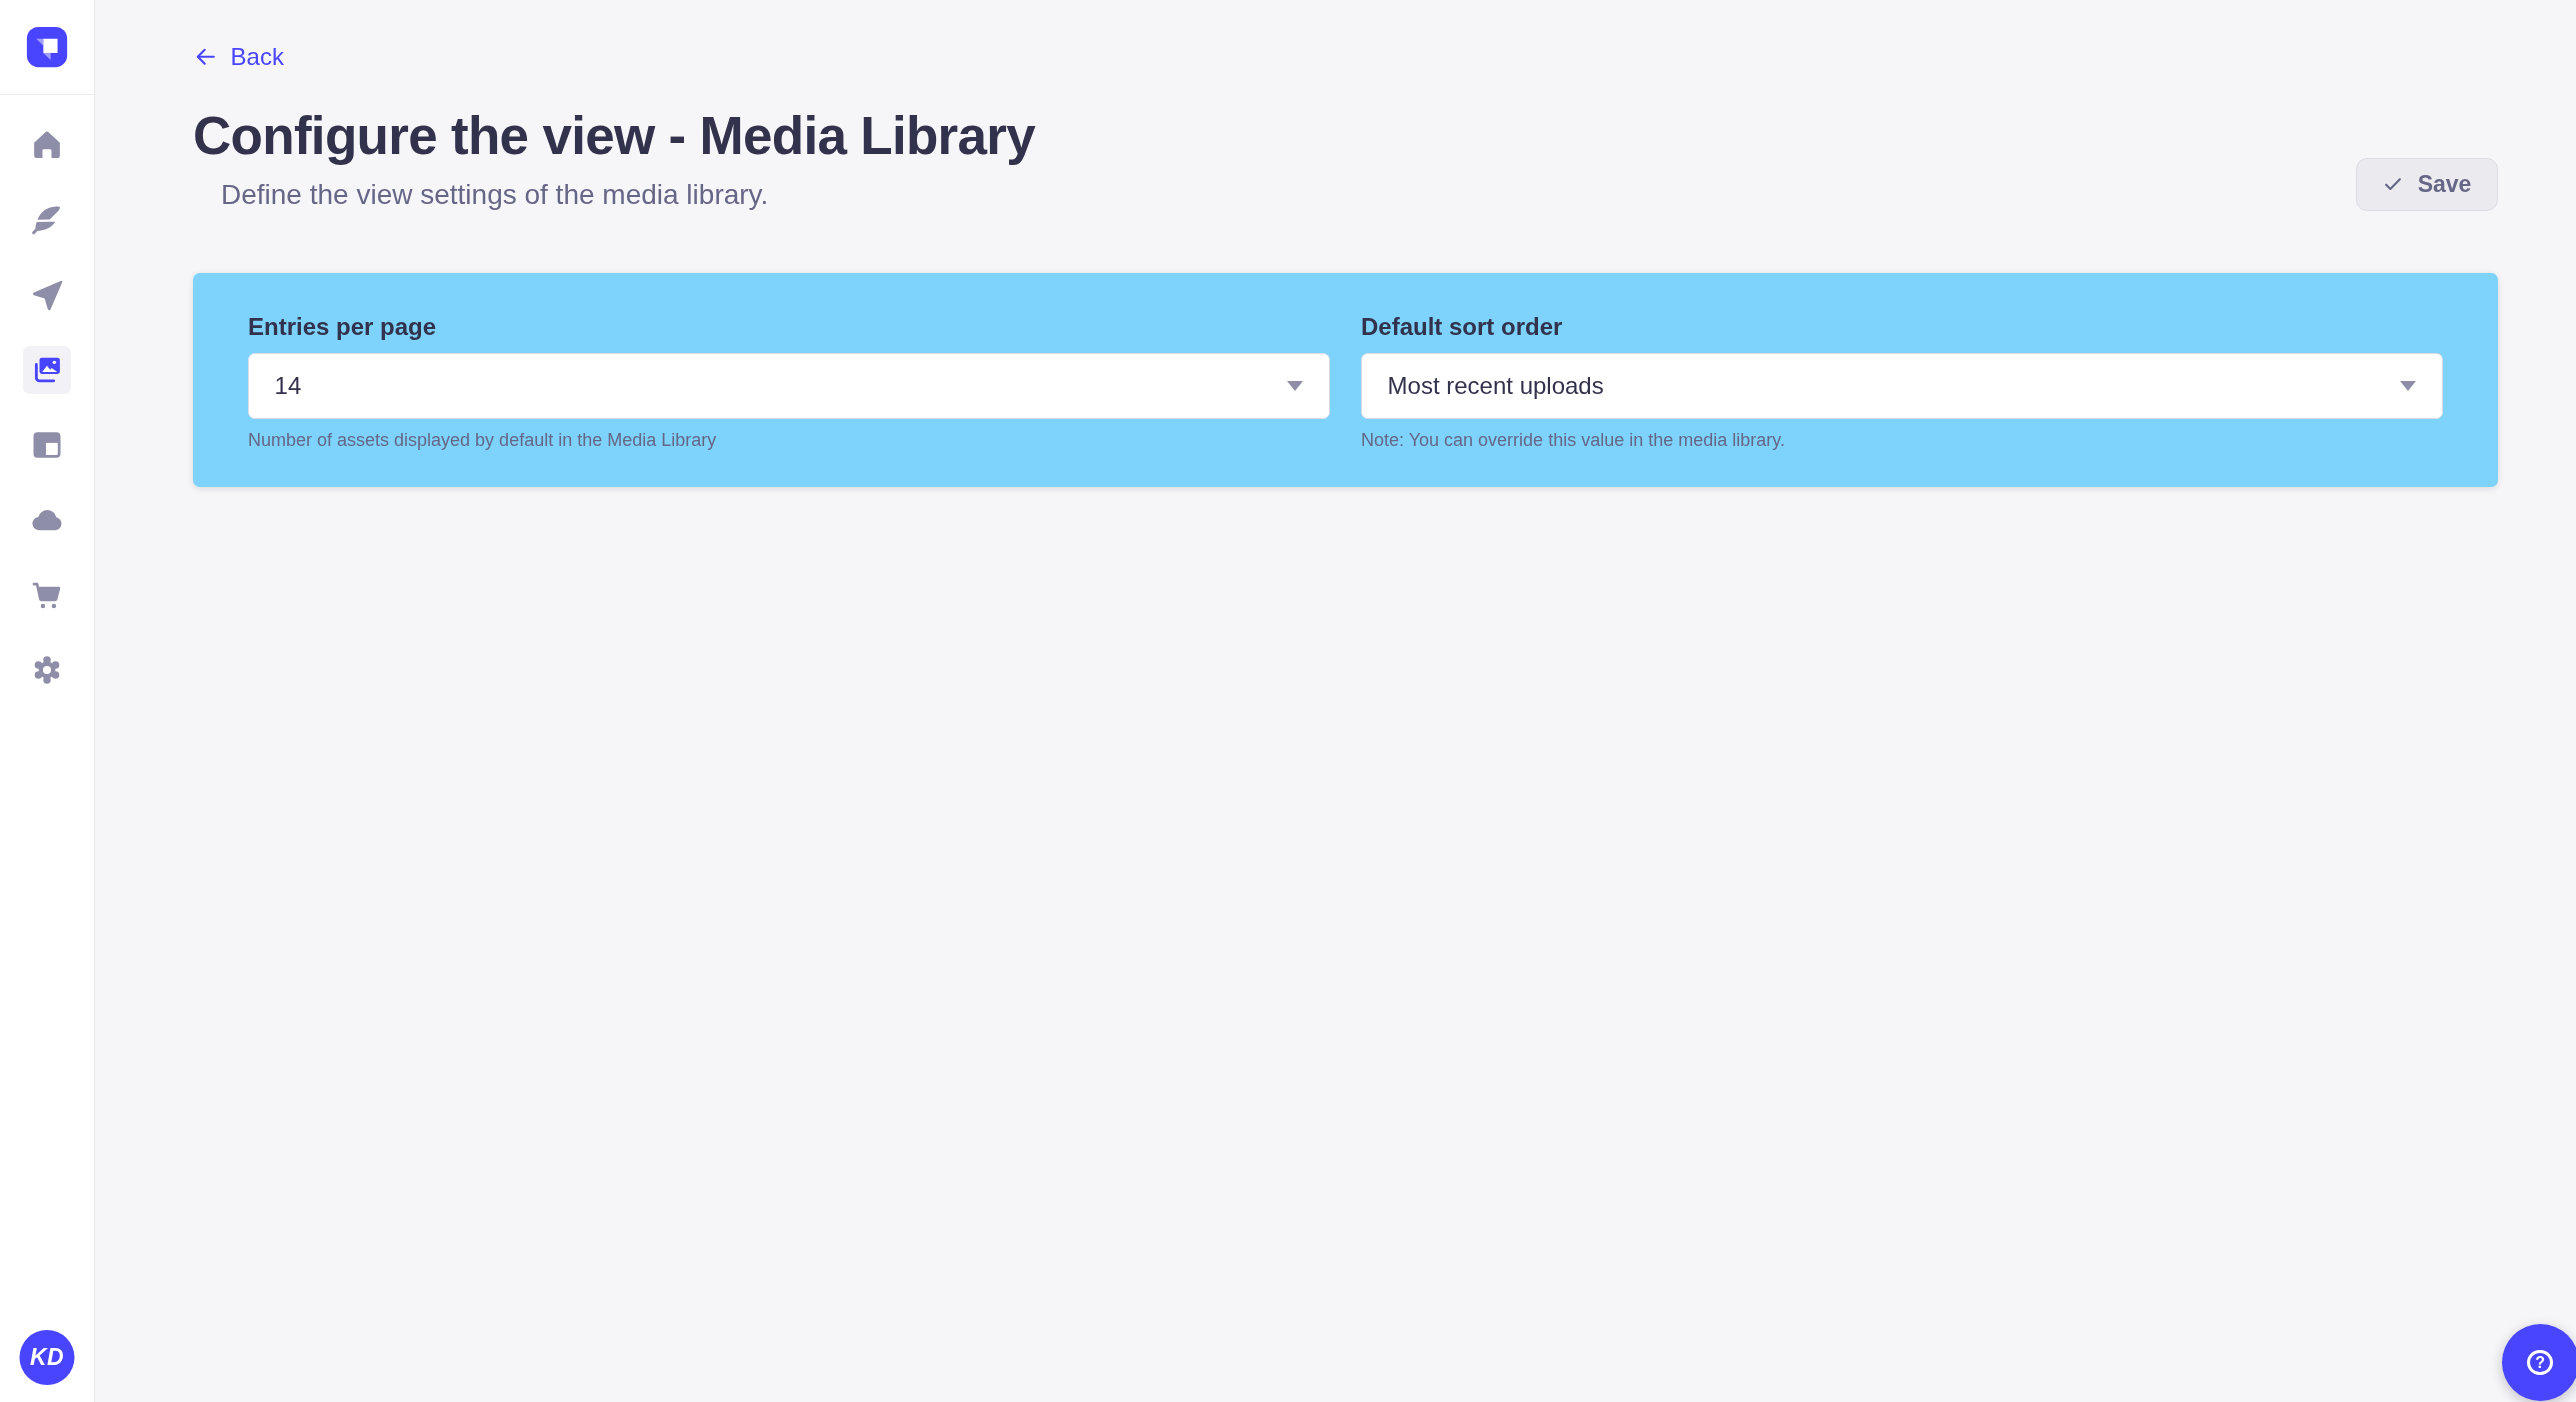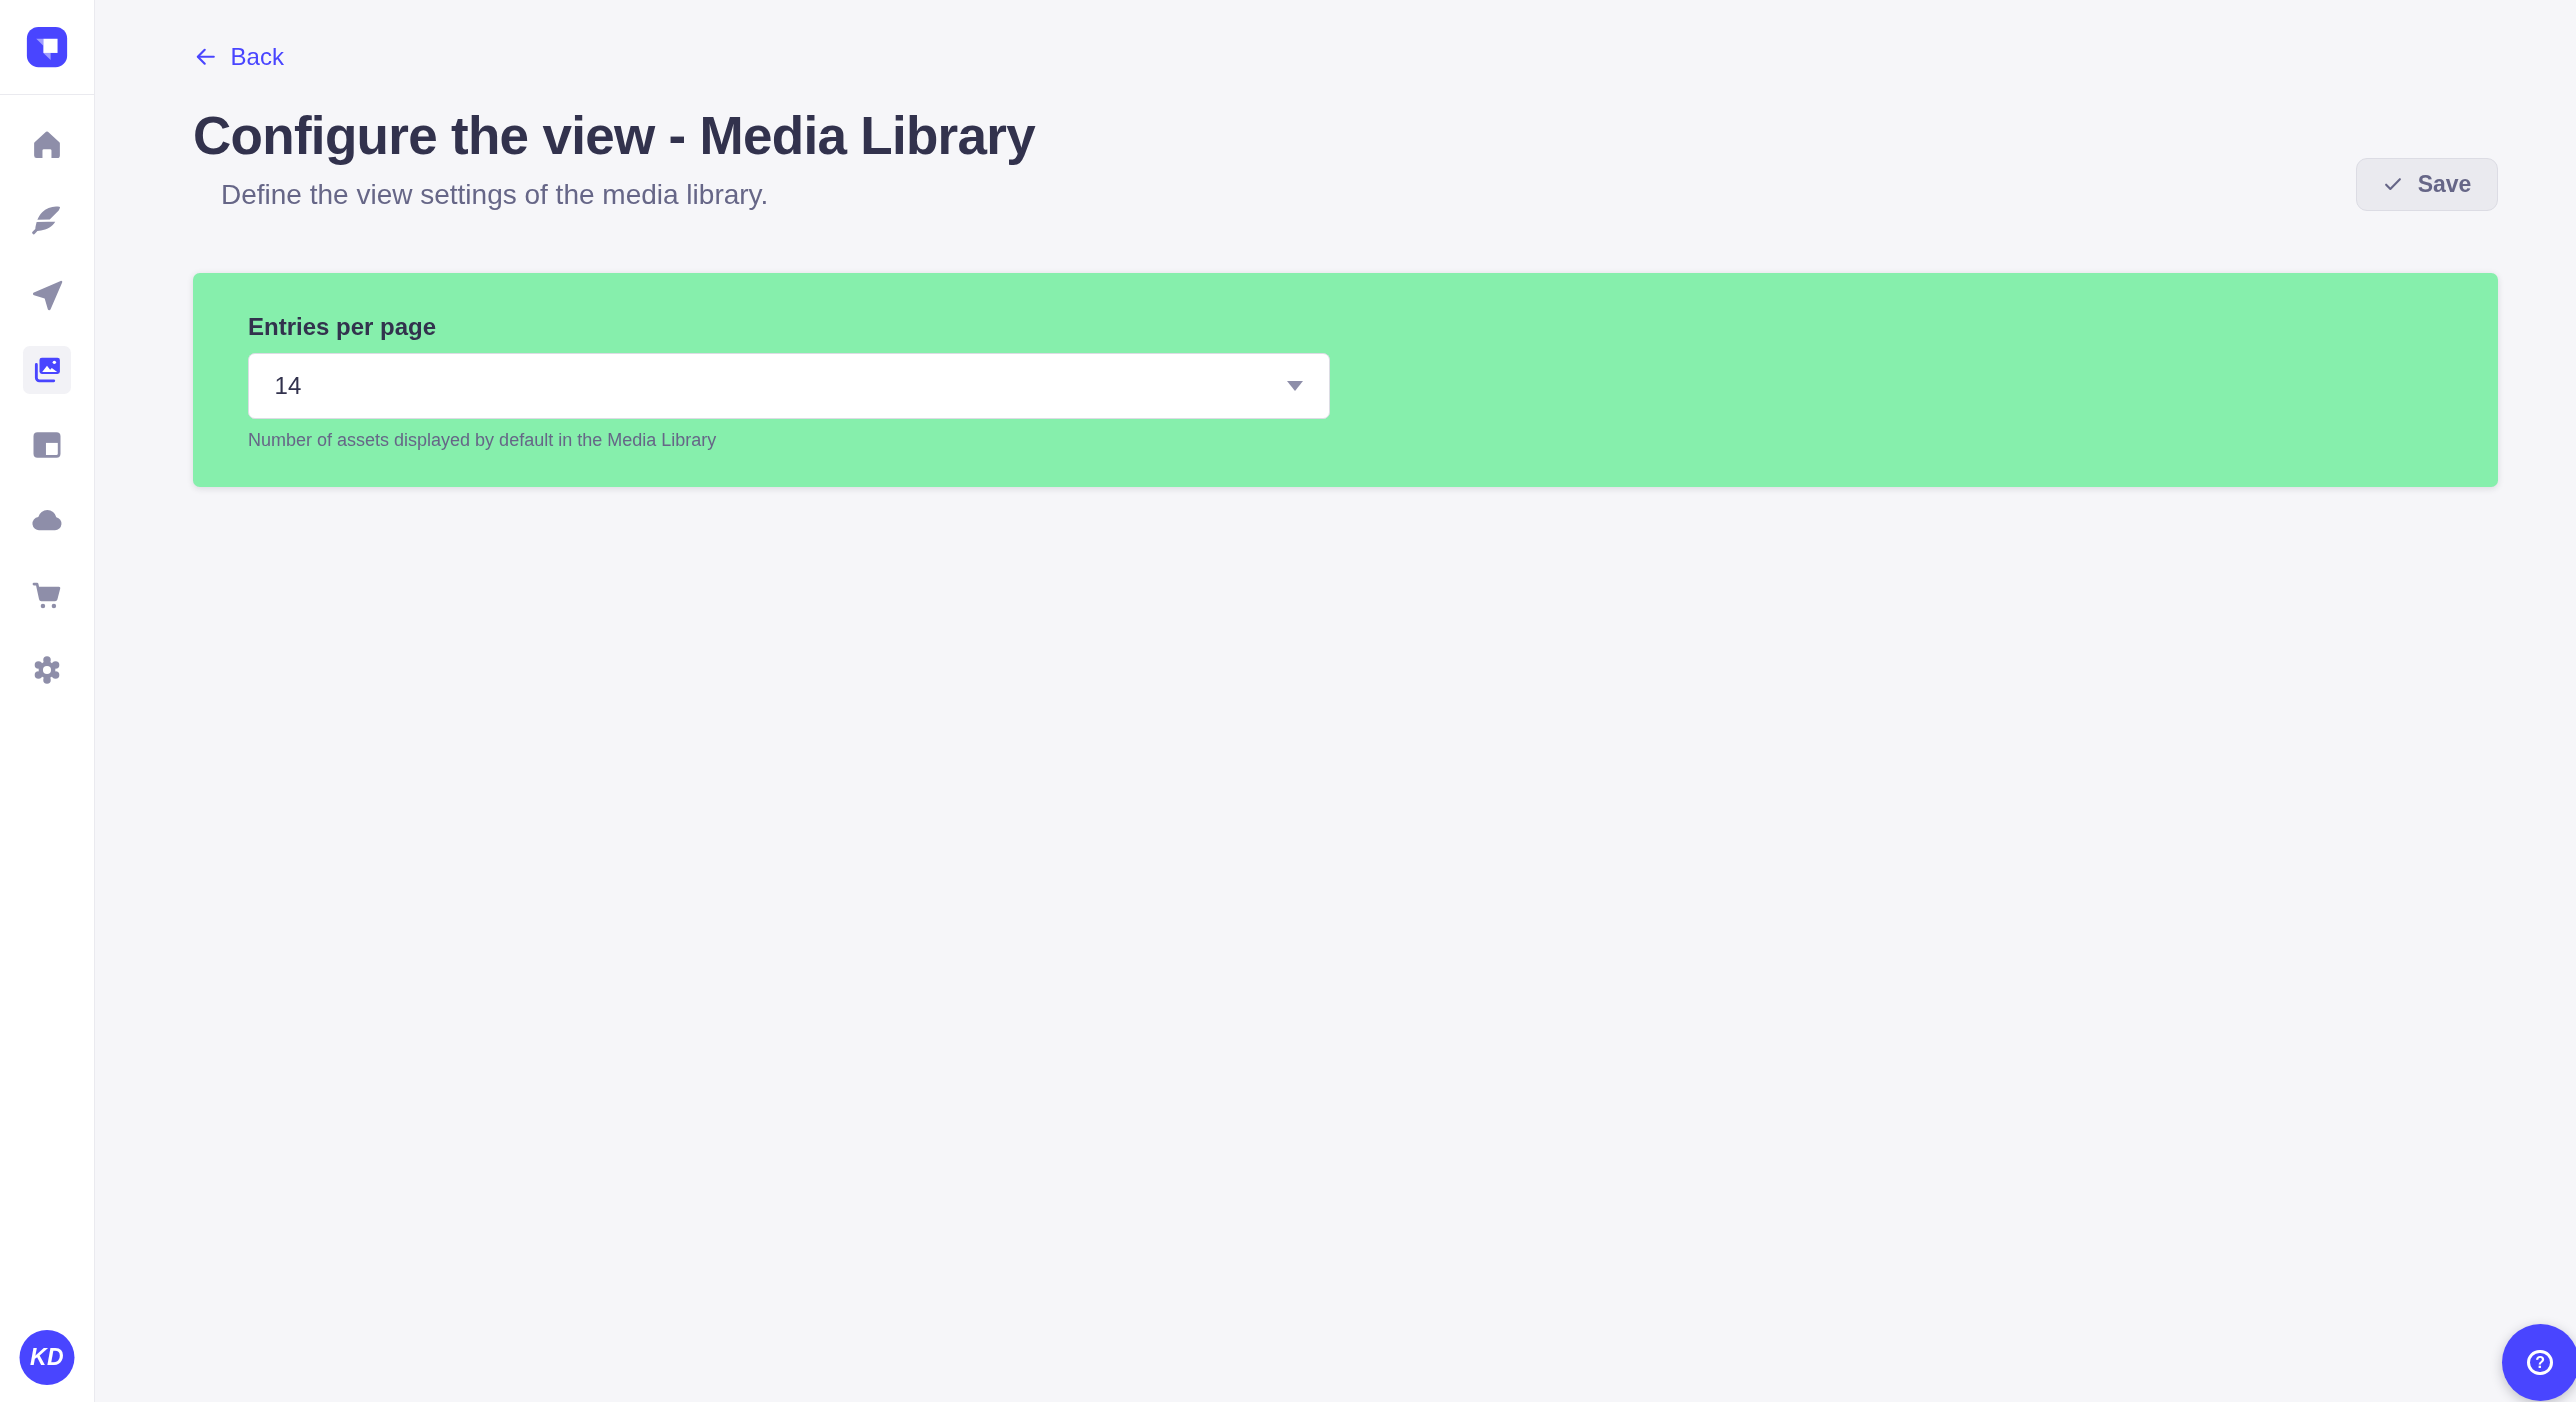--- a/index.html
+++ b/index.html
@@ -22,21 +22,21 @@
   .main { flex: 1; min-width: 0; padding: 43px 78px 0 98px; }
   .back-row { display: inline-flex; align-items: center; gap: 12px; color: #4945ff; font-size: 24px; font-weight: 500; cursor: pointer; text-decoration: none; text-align: center; }
   .back-row svg { width: 25.6px; height: 25.6px; display: block; }
   .header-row { display: flex; justify-content: space-between; align-items: flex-end; margin-top: 31px; }
   .page-title { font-size: 53px; font-weight: 700; color: #32324d; letter-spacing: -0.7px; line-height: 1.22; }
   .page-subtitle { margin-top: 10.2px; font-size: 28px; color: #666687; margin-left: 28px; }
   .save-btn { display: flex; align-items: center; gap: 13.6px; height: 53px; padding: 0 25.6px; background: #eaeaef; border: 1.7px solid #dcdce4; border-radius: 11px; color: #666687; font-size: 23px; font-weight: 600; font-family: inherit; cursor: default; }
   .save-btn svg { width: 22px; height: 22px; display: block; }
 
   
-  .card { margin-top: 62px; background: #86efac; border-radius: 6.8px; box-shadow: 0 1.7px 6.8px rgba(33,33,52,0.12); padding: 39px 55px 34px; display: grid; grid-template-columns: 1fr 1fr; column-gap: 31px; }
+  .card { margin-top: 62px; background: #7dd3fc; border-radius: 6.8px; box-shadow: 0 1.7px 6.8px rgba(33,33,52,0.12); padding: 39px 55px 34px; display: grid; grid-template-columns: 1fr 1fr; column-gap: 31px; }
   .field-label { display: block; font-size: 24px; font-weight: 600; color: #32324d; line-height: 29px; margin-bottom: 12px; }
   .select-box { height: 66px; background: #ffffff; border: 1.7px solid #dcdce4; border-radius: 6.8px; display: flex; align-items: center; justify-content: space-between; padding: 0 25.6px; cursor: pointer; }
   .select-value { font-size: 24px; color: #32324d; }
   .caret-down { width: 0; height: 0; border-left: 8.5px solid transparent; border-right: 8.5px solid transparent; border-top: 10.2px solid #8e8ea9; }
   .field-hint { margin-top: 9px; font-size: 18px; color: #666687; line-height: 25.6px; }
 
   
   .help-fab { position: absolute; right: -2.6px; bottom: 0.9px; width: 77px; height: 77px; border-radius: 50%; background: #4945ff; border: none; display: flex; align-items: center; justify-content: center; cursor: pointer; box-shadow: 0 3.4px 12px rgba(33,33,52,0.25); }
   .qmark-ring { width: 25.6px; height: 25.6px; border: 3px solid #ffffff; border-radius: 50%; color: #ffffff; font-size: 16px; font-weight: 700; display: flex; align-items: center; justify-content: center; font-family: inherit; }
 </style>
@@ -145,20 +145,28 @@
     <section class="card">
       <div class="field">
         <label class="field-label">Entries per page</label>
         <div class="select-box">
           <span class="select-value">14</span>
           <span class="caret-down"></span>
         </div>
         <div class="field-hint">Number of assets displayed by default in the Media Library</div>
       </div>
 
+      <div class="field">
+        <label class="field-label">Default sort order</label>
+        <div class="select-box">
+          <span class="select-value">Most recent uploads</span>
+          <span class="caret-down"></span>
+        </div>
+        <div class="field-hint">Note: You can override this value in the media library.</div>
+      </div>
     </section>
   </main>
 
   <button class="help-fab">
     <span class="qmark-ring">?</span>
   </button>
 
 </div>
 
 

